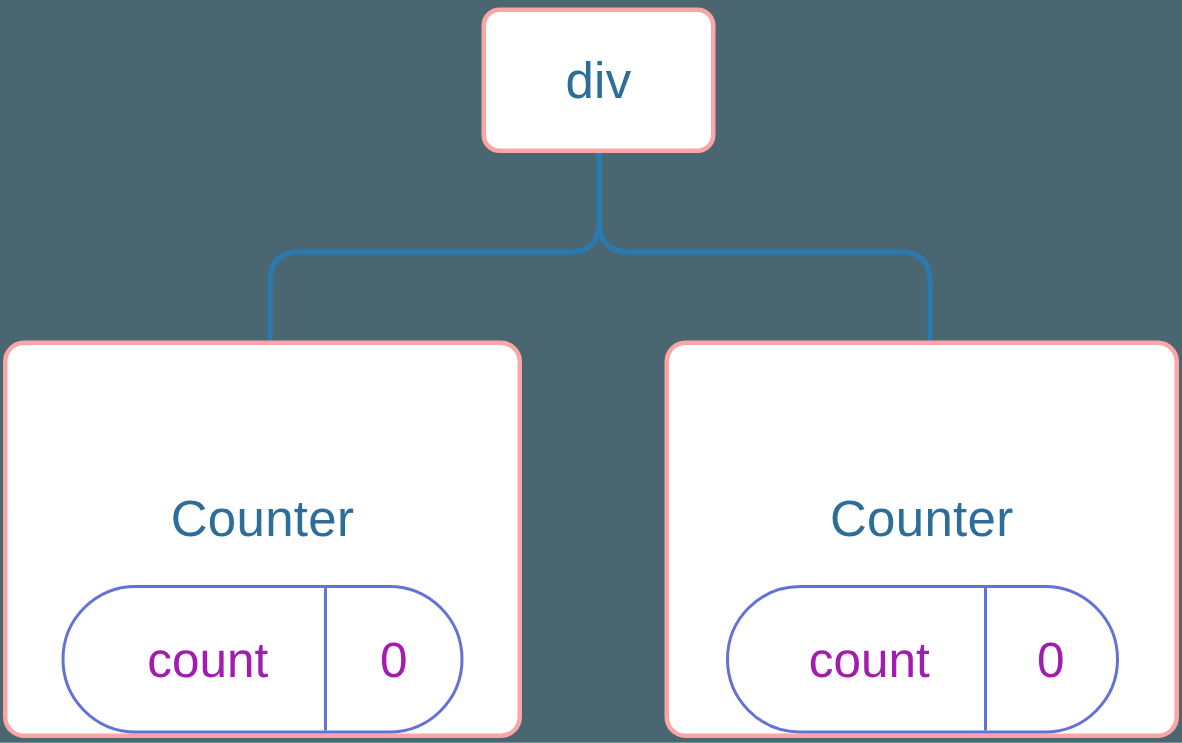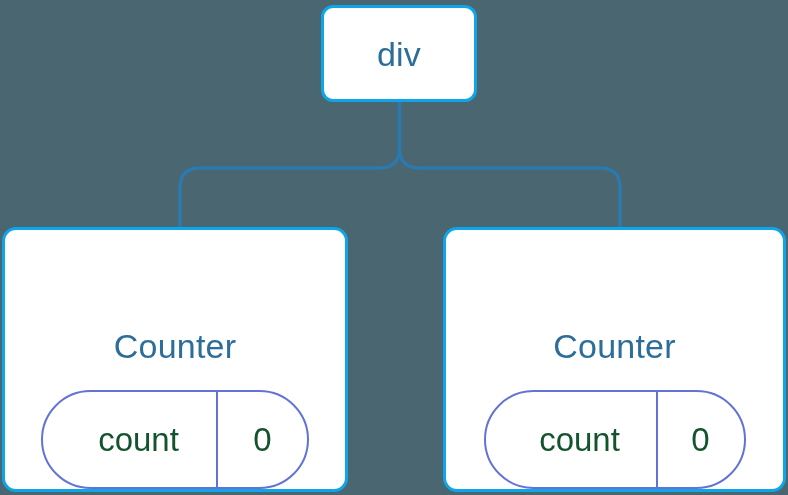--- a/index.html
+++ b/index.html
@@ -27,21 +27,21 @@
     top: 0;
     width: 788px;
     height: 495px;
     z-index: 1;
   }
 
   
   .node {
     position: absolute;
     background: #ffffff;
-    border: 3px solid #0ea5e9;
+    border: 3px solid #fca5a5;
     box-sizing: border-box;
     z-index: 2;
     display: flex;
     flex-direction: column;
     align-items: center;
   }
 
   .node-root {
     left: 321px;
     top: 5px;
@@ -85,21 +85,21 @@
     align-items: stretch;
     background: transparent;
   }
   .node-child.left  .state-pill { width: 268px; }
   .node-child.right .state-pill { width: 262px; }
 
   .pill-key, .pill-val {
     display: flex;
     align-items: center;
     justify-content: center;
-    color: #14532d;
+    color: #a21caf;
     font-size: 33px;
     line-height: 1;
     box-sizing: border-box;
   }
   .pill-key {
     flex: 0 0 175px;
     border-right: 2.5px solid #6372d6;
     padding-left: 18px;
   }
   .node-child.right .pill-key { flex: 0 0 172px; }

